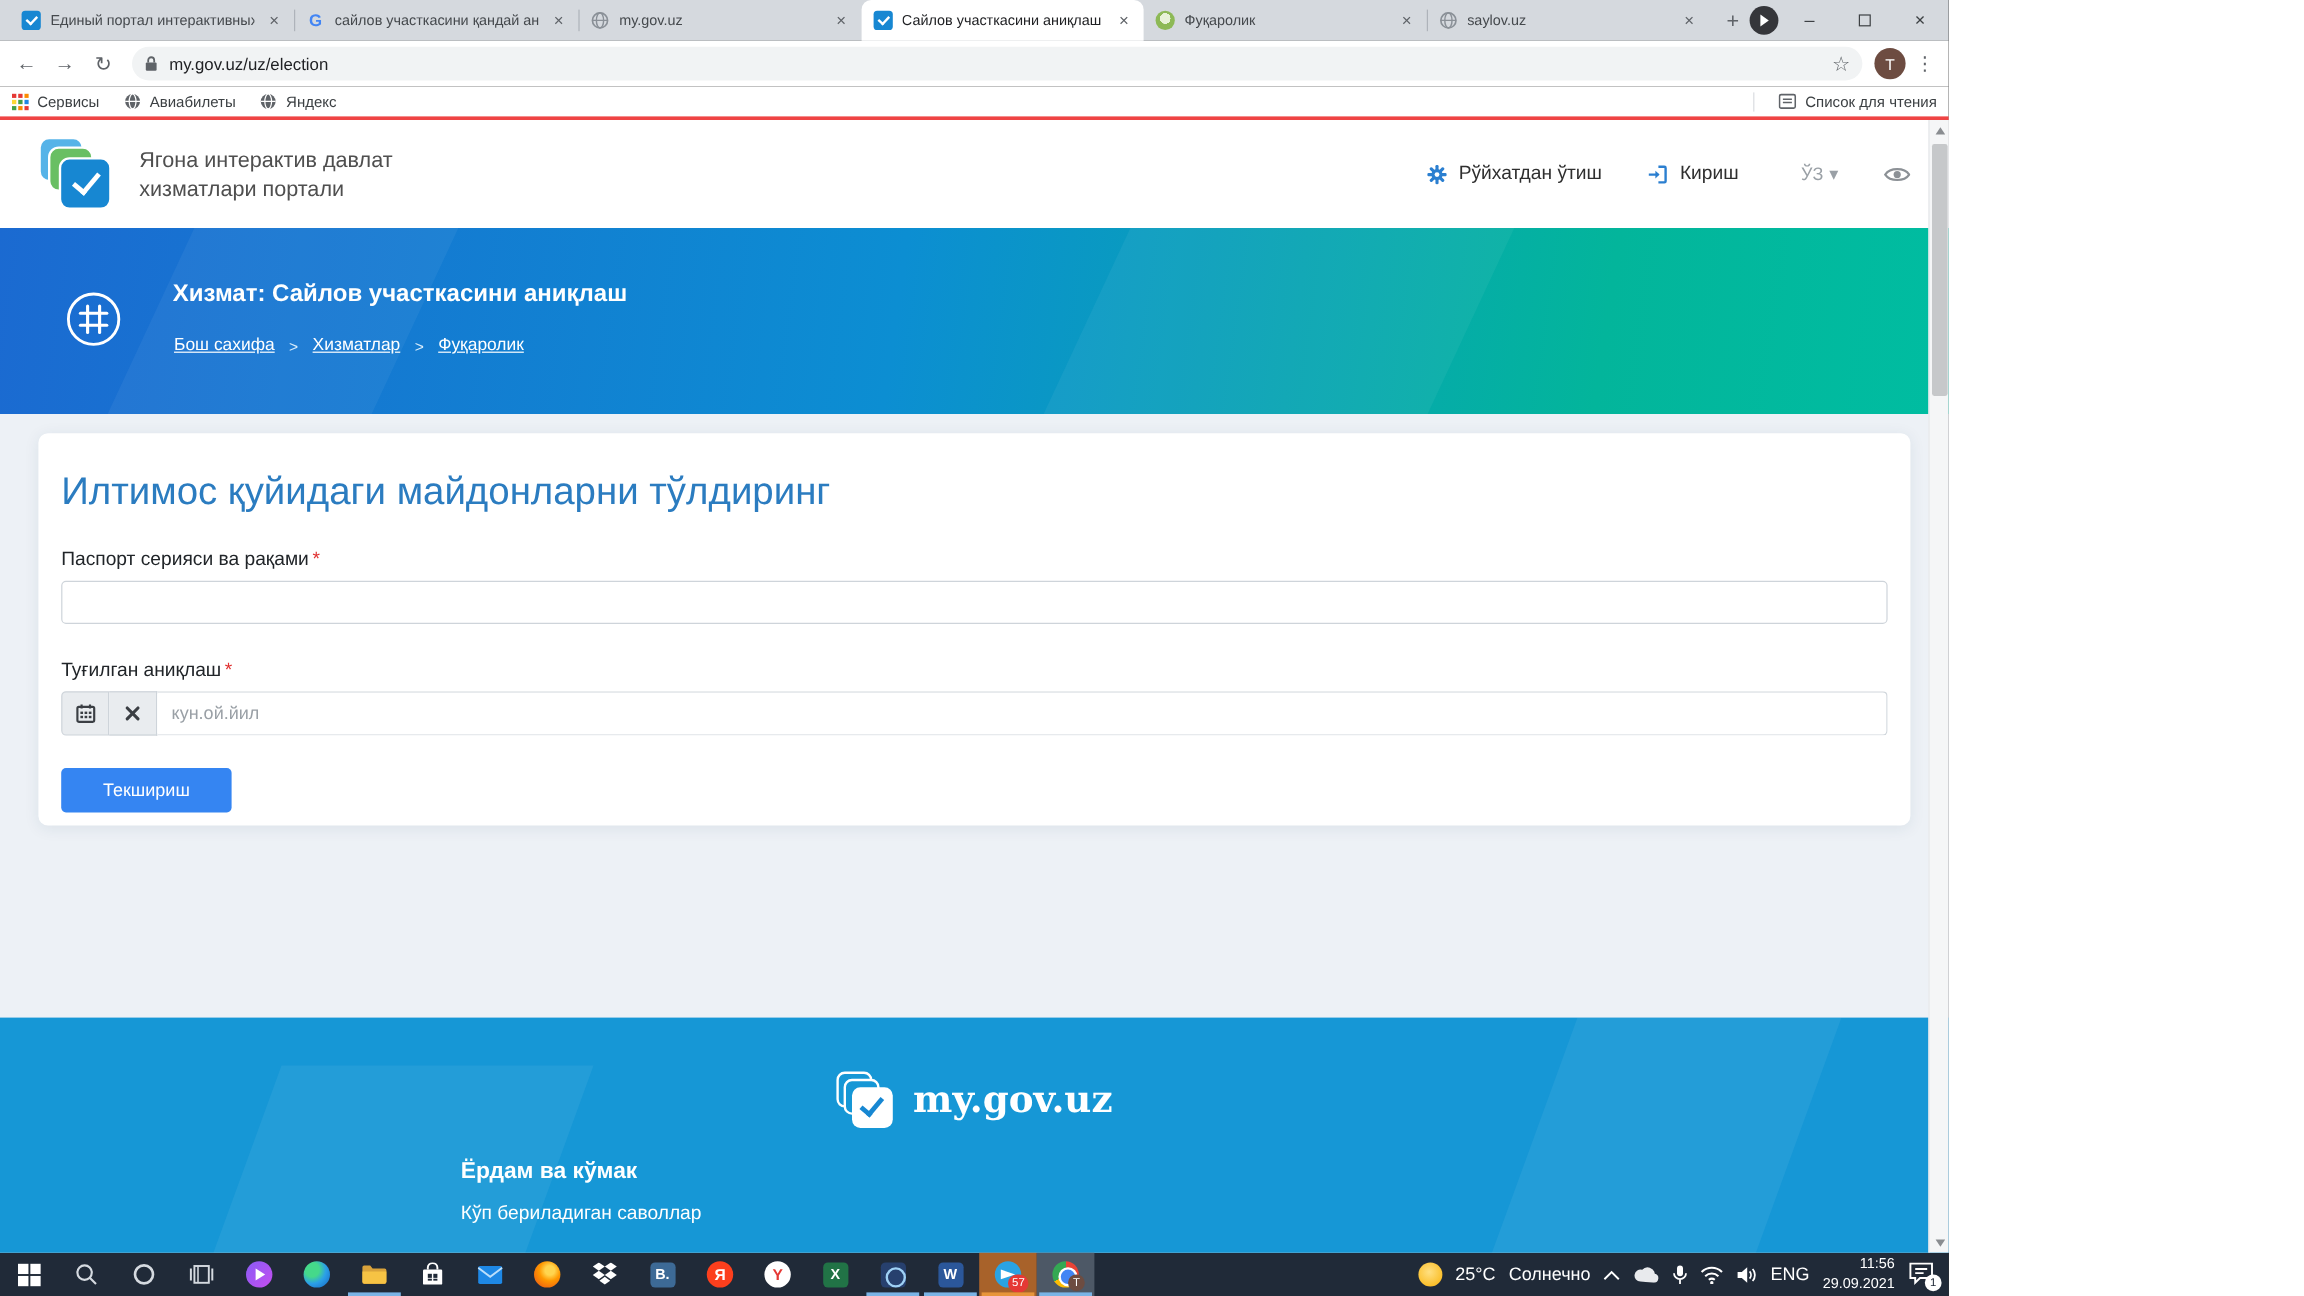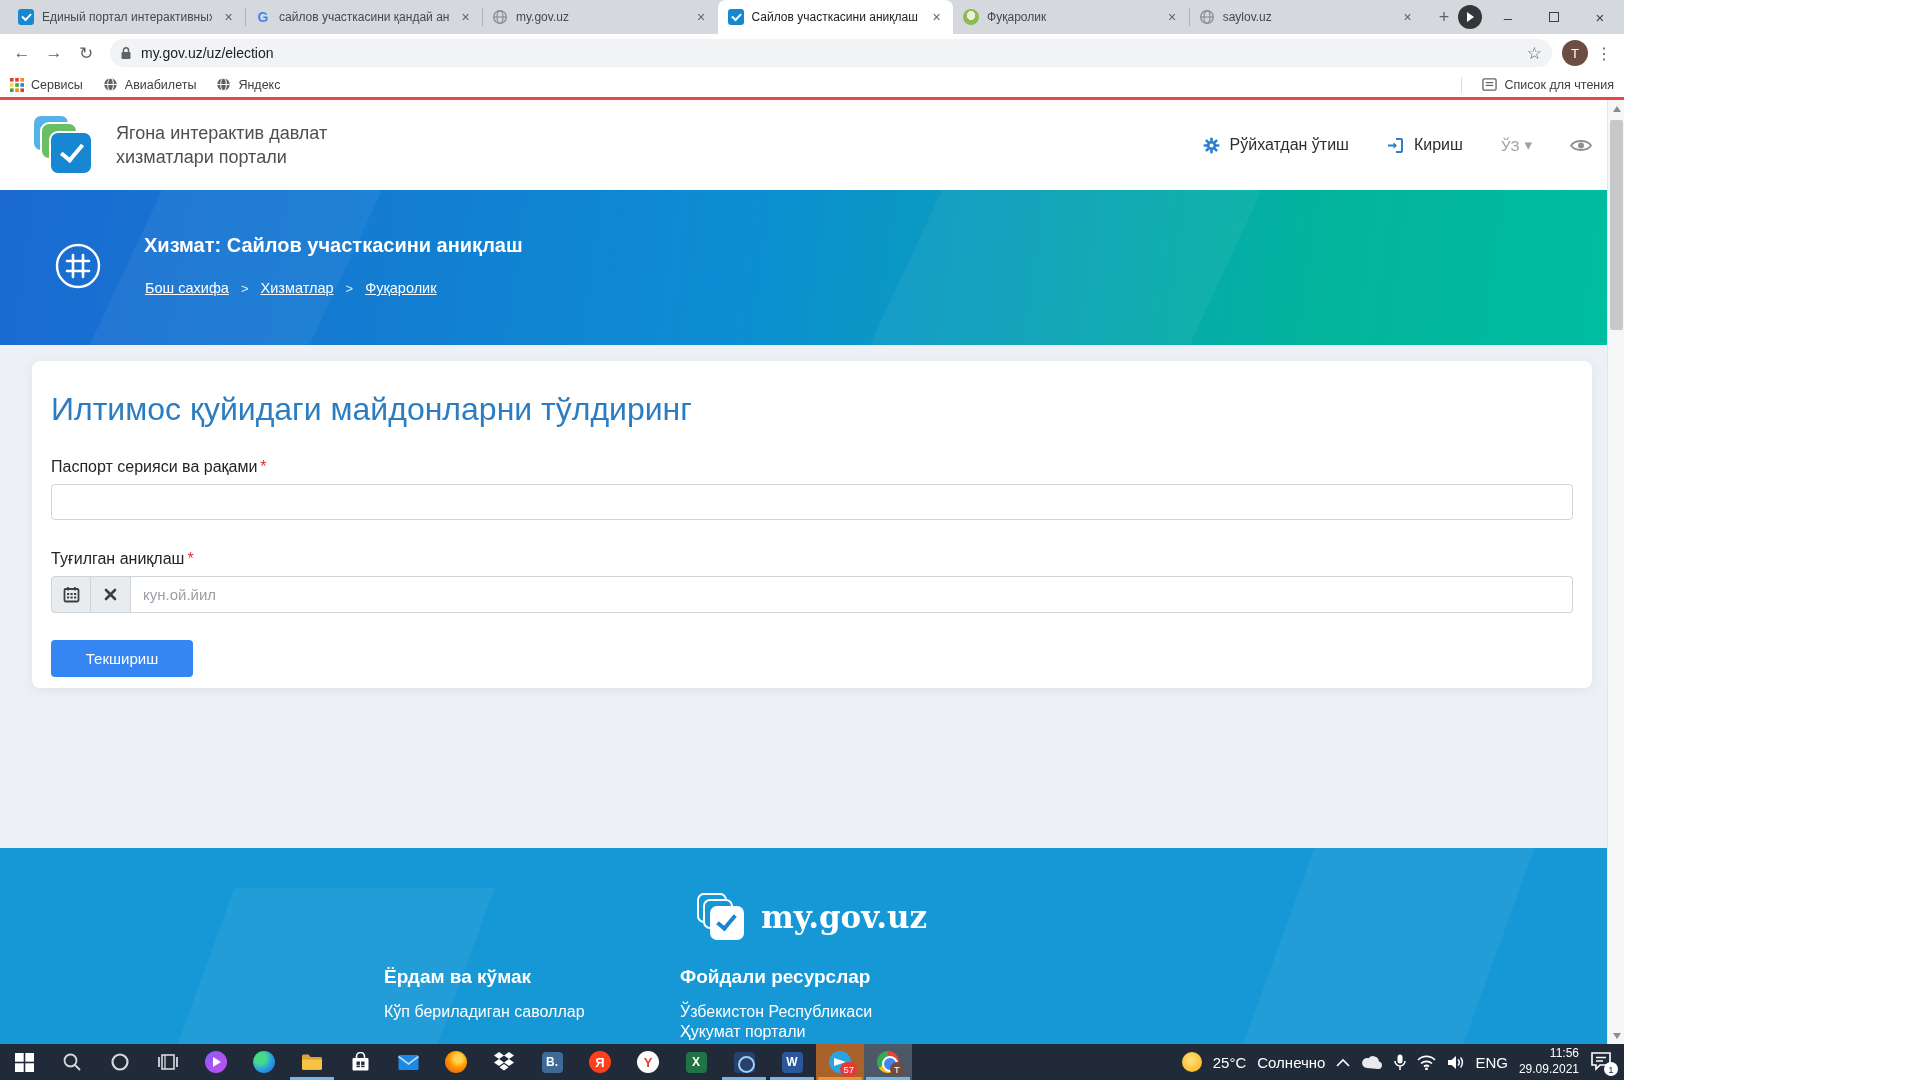--- a/index.html
+++ b/index.html
@@ -71,21 +71,21 @@
   .logo { width:62px; height:62px; position:relative; flex:none; }
   .logo span { position:absolute; border-radius:9px; border:2px solid #fff; }
   .logo-back  { left:0;  top:0;  width:38px; height:38px; background:#56b3e8; }
   .logo-mid   { left:8px; top:8px; width:38px; height:38px; background:#69bf63; }
   .logo-front { left:17px; top:17px; width:44px; height:44px; background:#1787d2; }
   .logo-front::after { content:""; position:absolute; left:10px; top:11px; width:18px; height:9px;
                        border-left:4px solid #fff; border-bottom:4px solid #fff; transform:rotate(-50deg); }
   .site-title { margin-left:22px; font-size:18px; line-height:1.35; color:#4f4f4f; }
   .header-actions { margin-left:auto; display:flex; align-items:center; gap:38px; }
   .hbtn { display:flex; align-items:center; gap:10px; font-size:16px; color:#2f2f2f; cursor:pointer; }
-  .lang { color:#9aa0a6; font-size:15px; display:flex; gap:5px; align-items:center; }
+  .lang { color:#9aa0a6; font-size:15px; display:flex; gap:5px; align-items:center;margin-left:14px; }
 
   
   .banner { height:155px; background:linear-gradient(98deg,#1b6ad1 0%,#0c8ed2 46%,#03b59b 82%,#00bda1 100%);
             position:relative; overflow:hidden; }
   .banner .shape { position:absolute; background:rgba(255,255,255,0.05); transform:skewX(-25deg); }
   .shape1 { left:120px; top:-20px; width:220px; height:220px; }
   .shape2 { left:900px; top:-40px; width:320px; height:260px; }
   .banner .container { height:155px; }
   .svc-icon { position:absolute; left:22px; top:52px; }
   .banner-title { position:absolute; left:112px; top:44px; font-size:20px; font-weight:bold; color:#fff; }
@@ -417,24 +417,20 @@
             <span class="flogo-f"></span>
         </div>
         <span class="brand-text">my.gov.uz</span>
       </div>
       <div class="footer-cols">
         <div class="fcol">
           <div class="fcol-title">Ёрдам ва кўмак</div>
           <a>Кўп бериладиган саволлар</a>
 
         </div>
-        <div class="fcol">
-          <div class="fcol-title">Фойдали ресурслар</div>
-          <a class="wrap">Ўзбекистон Республикаси Ҳукумат портали</a>
-        </div>
       </div>
     </div>
 
     <div class="scrollbar">
       <div class="sb-arrow sb-up">
           <span class="tri-up"></span>
         </div>
       <div class="sb-thumb"></div>
       <div class="sb-arrow sb-down">
           <span class="tri-down"></span>

